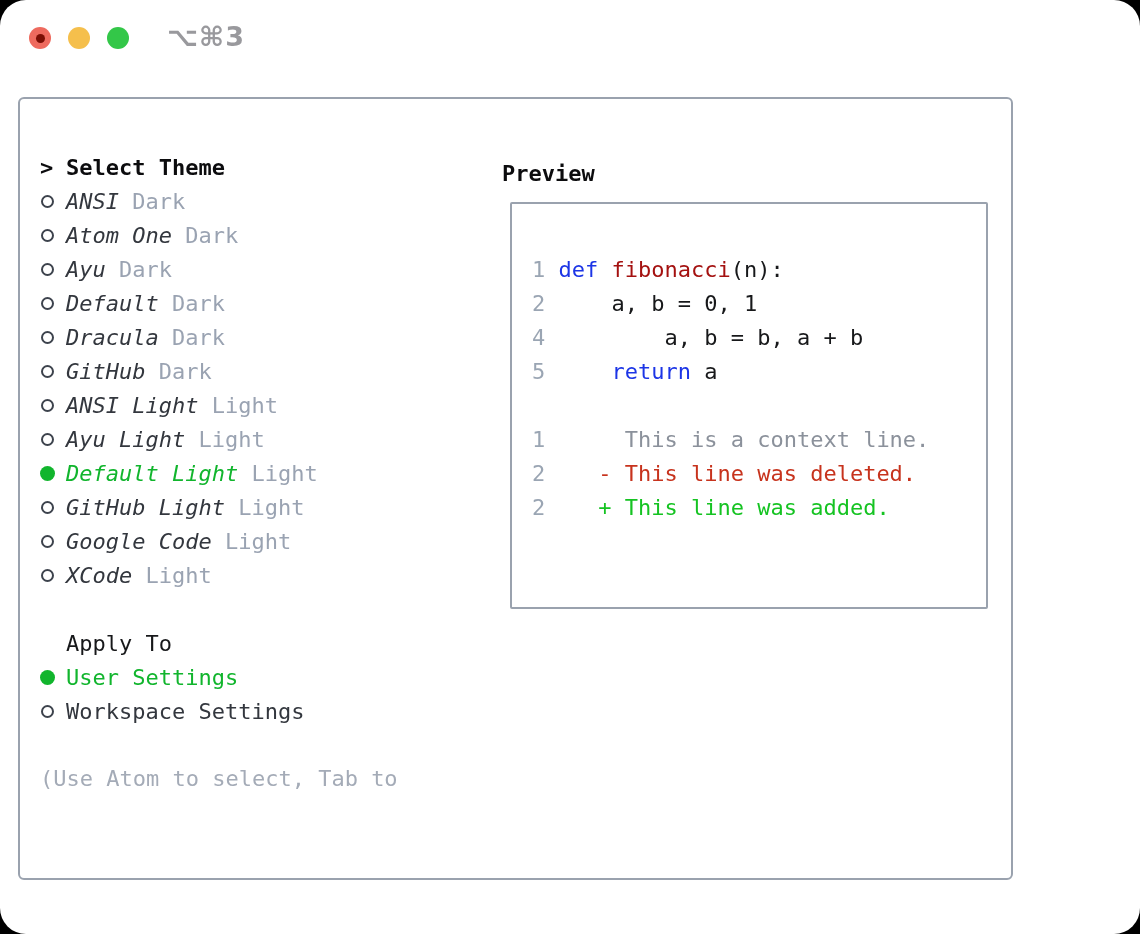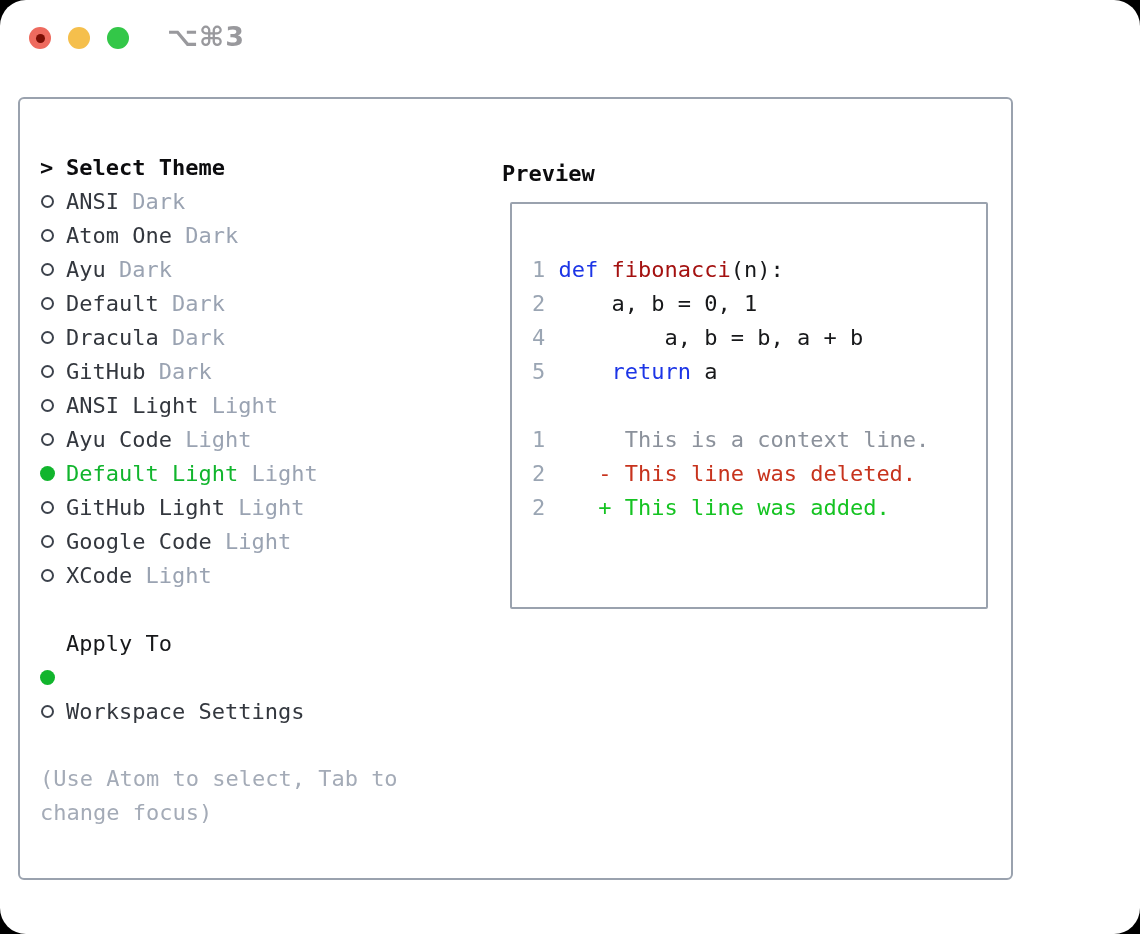--- a/index.html
+++ b/index.html
@@ -33,21 +33,21 @@
     background:#fff;
   }
   .left-col{position:absolute; left:20px; top:51px; font-size:22px;}
   .row{height:34px; display:flex; align-items:center; white-space:pre;}
   .cell{flex:none; width:26px; display:flex; align-items:center;}
   .prompt{font-weight:bold; color:var(--heading);}
   .heading{font-weight:bold; color:var(--heading);}
   .subheading{color:var(--pl);}
   .circle{width:13px;height:13px;border:2px solid var(--circle);border-radius:50%;box-sizing:border-box;margin-left:1px;}
   .circle.filled{width:15px;height:15px;border:none;background:var(--green);margin-left:0;}
-  .theme-name{color:var(--name);}
+  .theme-name{color:var(--name);font-style:italic;}
   .theme-variant{color:var(--muted);}
   .row.selected .theme-name, .row.selected .opt-label{color:var(--green);}
   .opt-label{color:var(--name);}
   .hint-line{height:34px; line-height:34px; color:var(--hint); white-space:pre;}
   
   .preview-heading{
     position:absolute; left:482px; top:58px; height:34px; line-height:34px;
     font-size:22px; font-weight:bold; color:var(--heading);
   }
   .preview-box{
@@ -83,43 +83,42 @@
       </div>
 
       <div id="theme-list">
           <div class="row"><span class="cell"><span class="circle"></span></span><span class="theme-name">ANSI</span><span class="theme-variant"> Dark</span></div>
           <div class="row"><span class="cell"><span class="circle"></span></span><span class="theme-name">Atom One</span><span class="theme-variant"> Dark</span></div>
           <div class="row"><span class="cell"><span class="circle"></span></span><span class="theme-name">Ayu</span><span class="theme-variant"> Dark</span></div>
           <div class="row"><span class="cell"><span class="circle"></span></span><span class="theme-name">Default</span><span class="theme-variant"> Dark</span></div>
           <div class="row"><span class="cell"><span class="circle"></span></span><span class="theme-name">Dracula</span><span class="theme-variant"> Dark</span></div>
           <div class="row"><span class="cell"><span class="circle"></span></span><span class="theme-name">GitHub</span><span class="theme-variant"> Dark</span></div>
           <div class="row"><span class="cell"><span class="circle"></span></span><span class="theme-name">ANSI Light</span><span class="theme-variant"> Light</span></div>
-          <div class="row"><span class="cell"><span class="circle"></span></span><span class="theme-name">Ayu Code</span><span class="theme-variant"> Light</span></div>
+          <div class="row"><span class="cell"><span class="circle"></span></span><span class="theme-name">Ayu Light</span><span class="theme-variant"> Light</span></div>
           <div class="row selected"><span class="cell"><span class="circle filled"></span></span><span class="theme-name">Default Light</span><span class="theme-variant"> Light</span></div>
           <div class="row"><span class="cell"><span class="circle"></span></span><span class="theme-name">GitHub Light</span><span class="theme-variant"> Light</span></div>
           <div class="row"><span class="cell"><span class="circle"></span></span><span class="theme-name">Google Code</span><span class="theme-variant"> Light</span></div>
           <div class="row"><span class="cell"><span class="circle"></span></span><span class="theme-name">XCode</span><span class="theme-variant"> Light</span></div>
         </div>
 
       <div class="row"></div>
 
       <div class="row">
         <span class="cell"></span>
         <span class="subheading">Apply To</span>
       </div>
 
       <div id="apply-list">
-          <div class="row selected"><span class="cell"><span class="circle filled"></span></span></div>
+          <div class="row selected"><span class="cell"><span class="circle filled"></span></span><span class="opt-label">User Settings</span></div>
           <div class="row"><span class="cell"><span class="circle"></span></span><span class="opt-label">Workspace Settings</span></div>
         </div>
 
       <div class="row"></div>
 
       <div class="hint-line">(Use Atom to select, Tab to</div>
-      <div class="hint-line">change focus)</div>
     </div>
 
     <div class="preview-heading">Preview</div>
 
     <div class="preview-box">
       <div id="preview-code">
           <div class="code-line"><span class="tok-num">1 </span><span class="tok-kw">def</span><span class="tok-pl"> </span><span class="tok-fn">fibonacci</span><span class="tok-pl">(n):</span></div>
           <div class="code-line"><span class="tok-num">2 </span><span class="tok-pl">    a, b = 0, 1</span></div>
           <div class="code-line"><span class="tok-num">4 </span><span class="tok-pl">        a, b = b, a + b</span></div>
           <div class="code-line"><span class="tok-num">5 </span><span class="tok-pl">    </span><span class="tok-kw">return</span><span class="tok-pl"> a</span></div>

